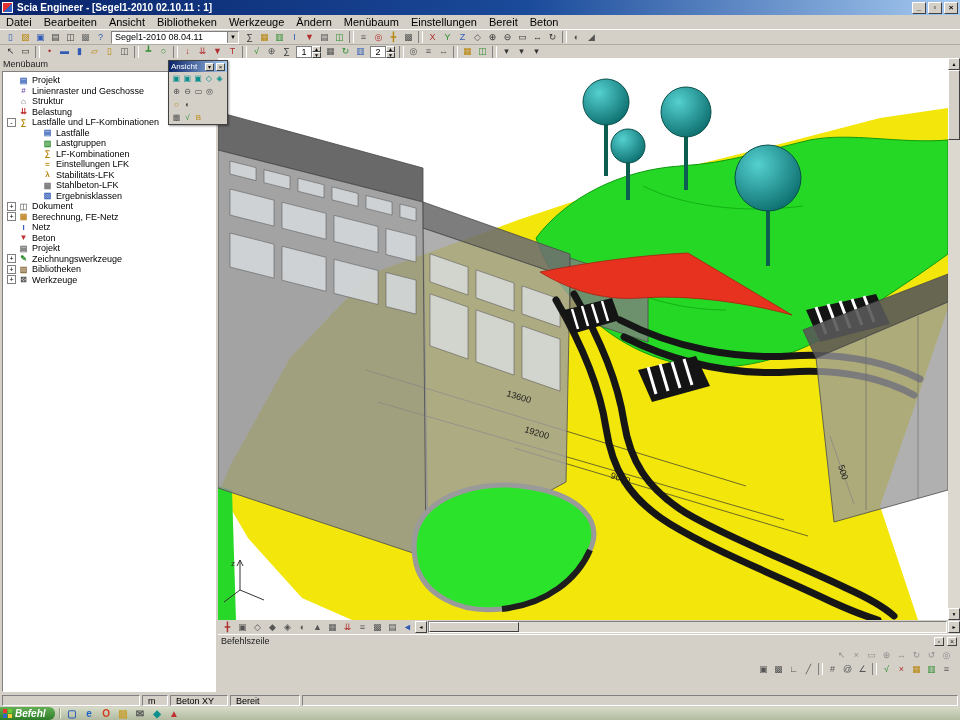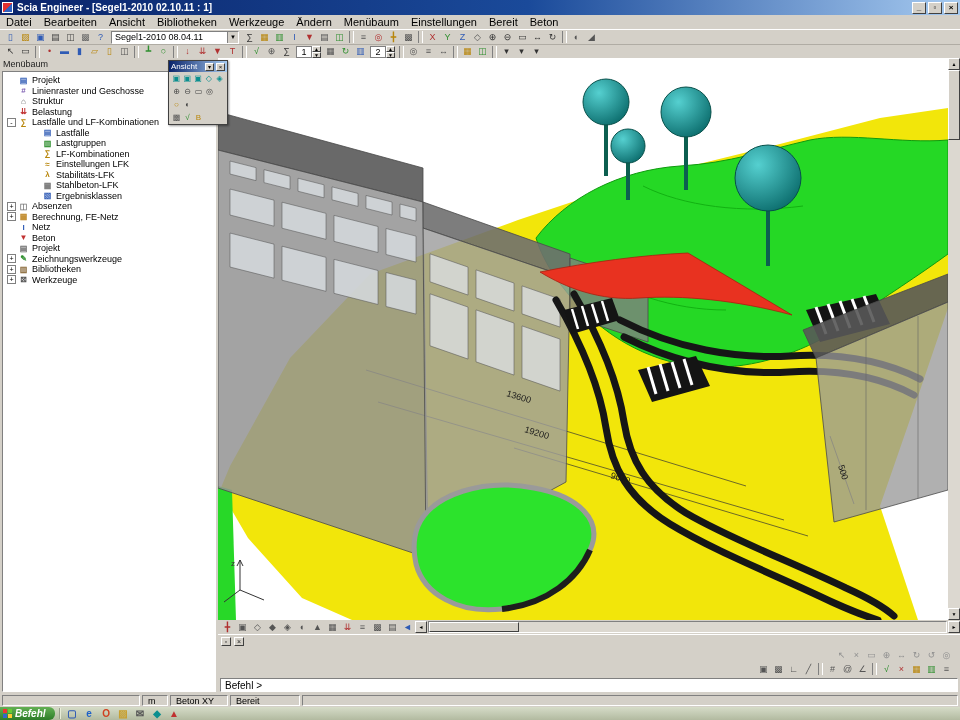--- a/index.html
+++ b/index.html
@@ -363,21 +363,21 @@
         
           <div class="trow lvl1">
             <span class="exp"></span>
             <span class="ticn" style="color: rgb(47, 91, 181);">▧</span>
             <span>Ergebnisklassen</span>
           </div>
         
           <div class="trow lvl0">
             <span class="exp">+</span>
             <span class="ticn" style="color: rgb(119, 119, 119);">◫</span>
-            <span>Absenzen</span>
+            <span>Dokument</span>
           </div>
         
           <div class="trow lvl0">
             <span class="exp">+</span>
             <span class="ticn" style="color: rgb(192, 138, 42);">▦</span>
             <span>Berechnung, FE-Netz</span>
           </div>
         
           <div class="trow lvl0">
             <span class="exp"></span>
@@ -634,20 +634,21 @@
         </div></div>
     <div class="sbtn">◄</div>
     <div class="htrack">
         <div class="hthumb"></div>
       </div>
     <div class="sbtn">►</div>
   </div>
 
   <div id="cmdpanel">
     <div class="dockhead">
+      <span class="dtitle">Befehlszeile</span>
       <span class="dockbtn">▫</span>
       <span class="dockbtn">×</span>
     </div>
     <div class="cmdicons r1">
       <div class="repeat">
         
       <div class="ticon">
             <span style="color: rgb(144, 144, 144);">↖</span>
           </div><div class="ticon">
             <span style="color: rgb(144, 144, 144);">×</span>
@@ -686,23 +687,20 @@
             <span style="color: rgb(47, 143, 47);">√</span>
           </div><div class="ticon">
             <span style="color: rgb(176, 48, 48);">×</span>
           </div><div class="ticon">
             <span style="color: rgb(184, 134, 11);">▦</span>
           </div><div class="ticon">
             <span style="color: rgb(47, 143, 47);">▥</span>
           </div><div class="ticon">
             <span style="color: rgb(85, 85, 85);">≡</span>
           </div></div>
-    </div>
-    <div class="cmdinput">
-      <span>Befehl &gt;</span>
     </div>
   </div>
 
   <div id="statusbar">
     <div class="seg" style="width:138px"></div>
     <div class="seg" style="width:26px">m</div>
     <div class="seg" style="width:58px">Beton XY</div>
     <div class="seg" style="width:70px">Bereit</div>
     <div class="seg segfill"></div>
   </div>

